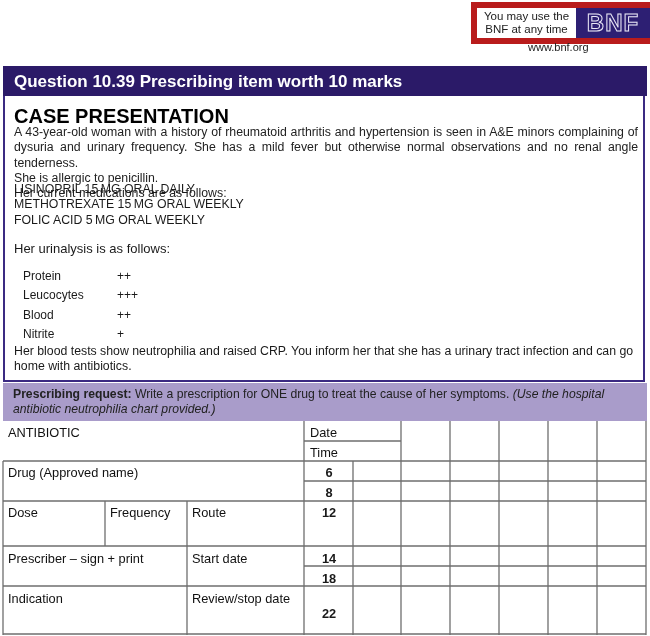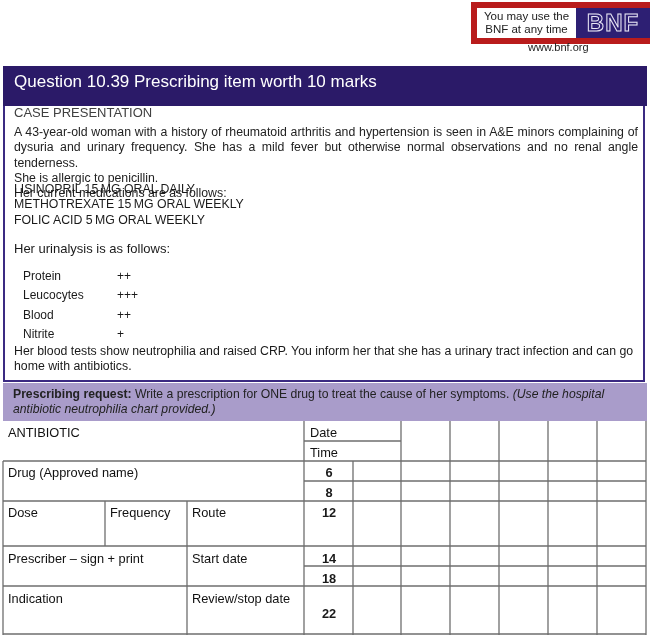--- a/index.html
+++ b/index.html
@@ -12,24 +12,24 @@
   .bnf-text { width:99px; font-size:11.5px; line-height:13px; text-align:center;
               padding-top:2px; color:#222; }
   .bnf-logo { flex:1; background:#2d1f73; display:flex; align-items:center; justify-content:center; }
   .bnf-logo span { font-size:24px; font-weight:bold; color:#2d1f73; letter-spacing:1px;
                    -webkit-text-stroke:1px #e8e6f5; font-family:"Liberation Sans", sans-serif; }
   .bnf-url { position:absolute; left:528px; top:41px; font-size:11px; color:#222; }
 
   
   .qbox { position:absolute; left:3px; top:66px; width:642px; height:316px;
           border:2px solid #3b2a82; border-top:none; box-sizing:border-box; }
-  .qtitle { position:absolute; left:3px; top:66px; width:644px; height:40px;
-            background:#2b1a68; color:#fff; font-size:17px; font-weight:normal;
+  .qtitle { position:absolute; left:3px; top:66px; width:644px; height:30px;
+            background:#2b1a68; color:#fff; font-size:17px; font-weight:bold;
             line-height:32px; padding-left:11px; box-sizing:border-box; }
-  .case-head { position:absolute; left:14px; top:105px; font-size:13px; font-weight:normal; color:#404040; }
+  .case-head { position:absolute; left:14px; top:105px; font-size:20px; font-weight:bold; color:#000000; }
   .case-text { position:absolute; left:14px; top:125px; width:624px; font-size:12.3px; line-height:15.3px;
                text-align:justify; color:#222; }
   .line { display:block; }
   .meds { position:absolute; left:14px; top:182px; font-size:12.3px; line-height:15.3px; }
   .ua-intro { position:absolute; left:14px; top:241px; font-size:13px; }
   .ua-row { position:absolute; left:23px; font-size:12px;margin-top:8px; }
   .ua-row .val { position:absolute; left:94px; top:0; white-space:nowrap; }
   .blood { position:absolute; left:14px; top:344px; width:622px; font-size:12.3px; line-height:15.3px; }
 
   

